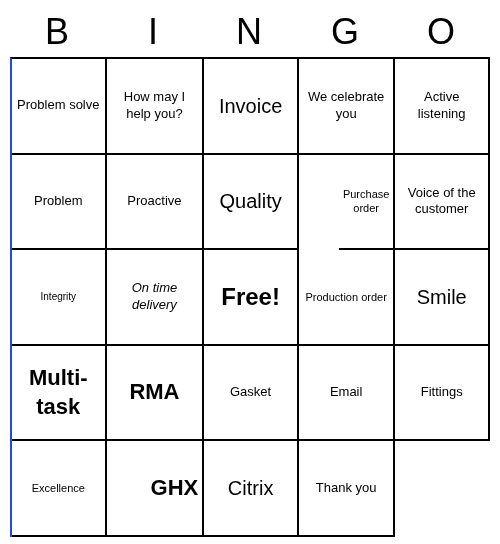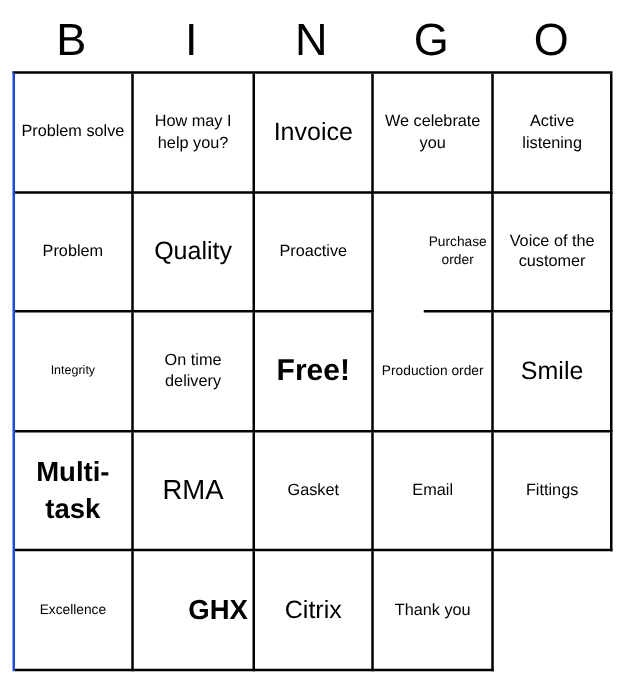--- a/index.html
+++ b/index.html
@@ -72,31 +72,31 @@
     <div class="header-cell">G</div>
     <div class="header-cell">O</div>
   </div>
   <div class="bingo-grid" id="bingo-grid">
   <div class="bingo-cell" style="font-size: 13px;">Problem solve</div>
       <div class="bingo-cell" style="font-size: 13px;">How may I help you?</div>
       <div class="bingo-cell" style="font-size: 20px; font-weight: normal;">Invoice</div>
       <div class="bingo-cell" style="font-size: 13px;">We celebrate you</div>
       <div class="bingo-cell" style="font-size: 13px; text-align: center;">Active listening</div>
       <div class="bingo-cell" style="font-size: 13px;">Problem</div>
+      <div class="bingo-cell" style="font-size: 13px;">Proactive</div>
       <div class="bingo-cell" style="font-size: 20px; font-weight: normal;">Quality</div>
-      <div class="bingo-cell" style="font-size: 13px;">Proactive</div>
       <div class="bingo-cell" style="font-size: 11px; margin-left: 40px;">Purchase order</div>
       <div class="bingo-cell" style="font-size: 13px;">Voice of the customer</div>
       <div class="bingo-cell" style="font-size: 10px;">Integrity</div>
-      <div class="bingo-cell" style="font-size: 13px;">On time delivery</div>
+      <div class="bingo-cell" style="font-size: 13px; font-style: italic;">On time delivery</div>
       <div class="bingo-cell" style="font-size: 24px; font-weight: bold;">Free!</div>
       <div class="bingo-cell" style="font-size: 11px;">Production order</div>
       <div class="bingo-cell" style="font-size: 20px; font-weight: normal;">Smile</div>
       <div class="bingo-cell" style="font-size: 22px; font-weight: bold;">Multi-task</div>
-      <div class="bingo-cell" style="font-size: 22px; font-weight: normal;">RMA</div>
+      <div class="bingo-cell" style="font-size: 22px; font-weight: bold;">RMA</div>
       <div class="bingo-cell" style="font-size: 13px; text-align: right;">Gasket</div>
       <div class="bingo-cell" style="font-size: 13px;">Email</div>
       <div class="bingo-cell" style="font-size: 13px;">Fittings</div>
       <div class="bingo-cell" style="font-size: 11px;">Excellence</div>
       <div class="bingo-cell" style="font-size: 22px; font-weight: bold; padding-left: 44px;">GHX</div>
       <div class="bingo-cell" style="font-size: 20px; font-weight: normal;">Citrix</div>
       <div class="bingo-cell" style="font-size: 13px;">Thank you</div>
     </div>
 </div>
 

